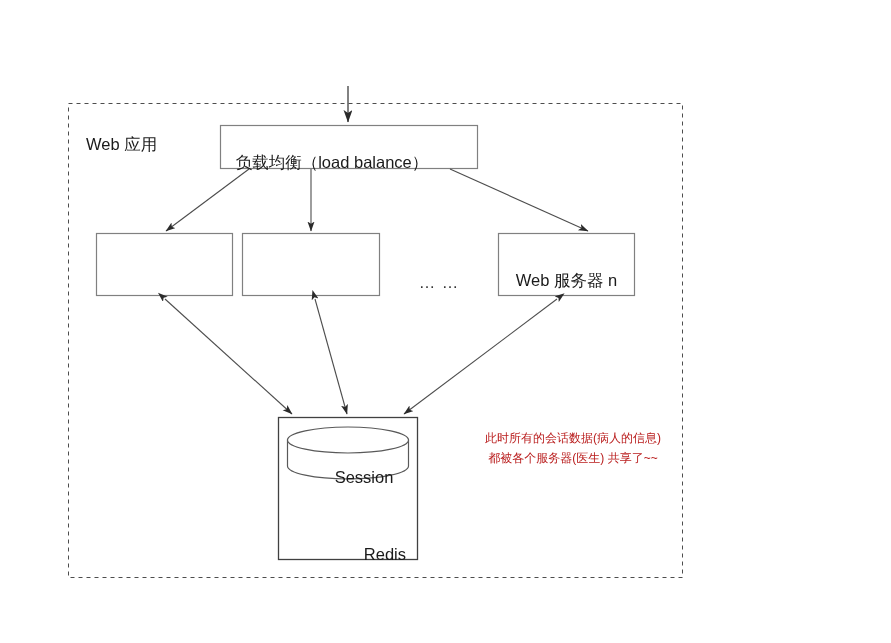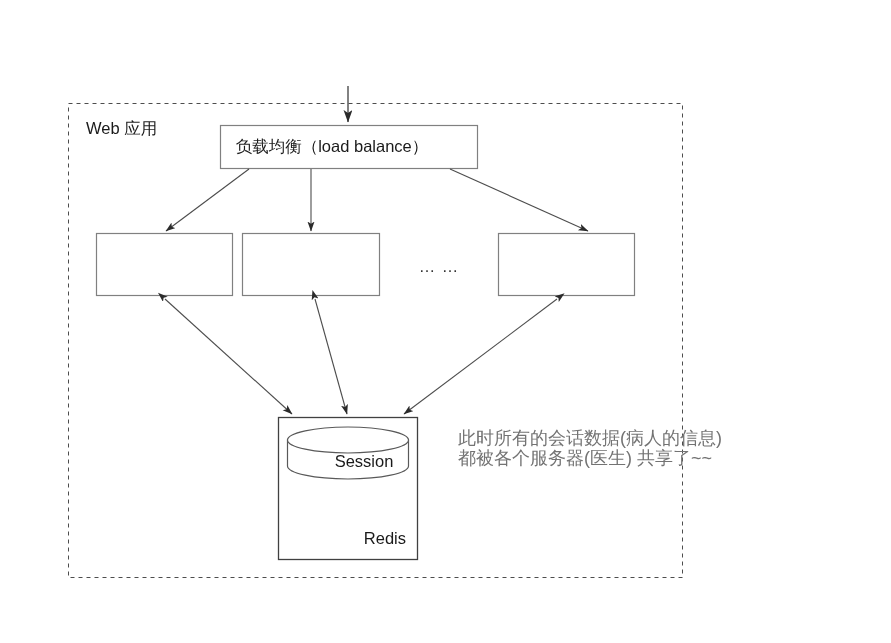--- a/index.html
+++ b/index.html
@@ -31,24 +31,24 @@
   .node-label {
     position: absolute;
     display: flex;
     align-items: center;
     justify-content: center;
     text-align: center;
     color: #1a1a1a;
     white-space: nowrap;
     pointer-events: none;
   }
-  .txt-16 { font-size: 16.5px; }
+  .txt-16 { font-size: 16.5px; margin-top: 16px; }
   .txt-green {
-    color: #737373;
-    font-size: 18px;
+    color: #b91c1c;
+    font-size: 12px;
     line-height: 20px;
     white-space: nowrap;
     position: absolute;
     text-align: center;
   }
 </style>
 </head>
 <body>
 
 <div id="stage">
@@ -85,20 +85,21 @@
     <line x1="165" y1="299" x2="292" y2="414" stroke="#4d4d4d" stroke-width="1.1" marker-end="url(#ah)" marker-start="url(#ahstart)"></line>
     <line x1="315" y1="299" x2="347" y2="414" stroke="#4d4d4d" stroke-width="1.1" marker-end="url(#ah)" marker-start="url(#ahstart)"></line>
     <line x1="557" y1="299" x2="404" y2="414" stroke="#4d4d4d" stroke-width="1.1" marker-end="url(#ah)" marker-start="url(#ahstart)"></line>
   </svg>
 
   <div class="node-label txt-16" style="left:86px; top:116px; width:160px; height:26px; justify-content:flex-start;">Web 应用</div>
 
   <div class="node-label txt-16" style="left:204px; top:126px; width:256px; height:42px;">负载均衡（load balance）</div>
 
   <div class="node-label txt-16" style="left:403px; top:250px; width:72px; height:32px; color:#333; letter-spacing:1px;">… …</div>
+  <div class="node-label txt-16" style="left:499px; top:234px; width:135px; height:61px;">Web 服务器 n</div>
 
   <div class="node-label txt-16" style="left:304px; top:448px; width:120px; height:26px;">Session</div>
 
   <div class="node-label txt-16" style="left:310px; top:525px; width:96px; height:26px; justify-content:flex-end;">Redis</div>
 
   <div class="txt-green" style="left:458px; top:428px; width:230px;">
     <div>此时所有的会话数据(病人的信息)</div>
     <div>都被各个服务器(医生) 共享了~~</div>
   </div>
 

